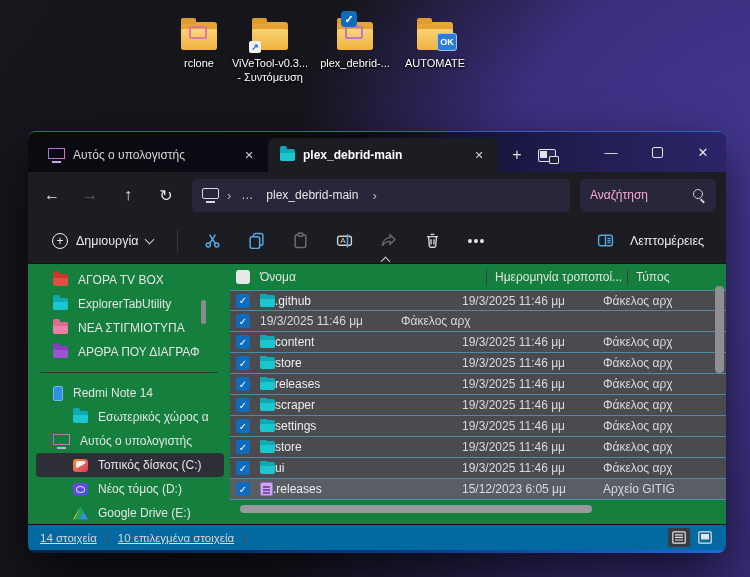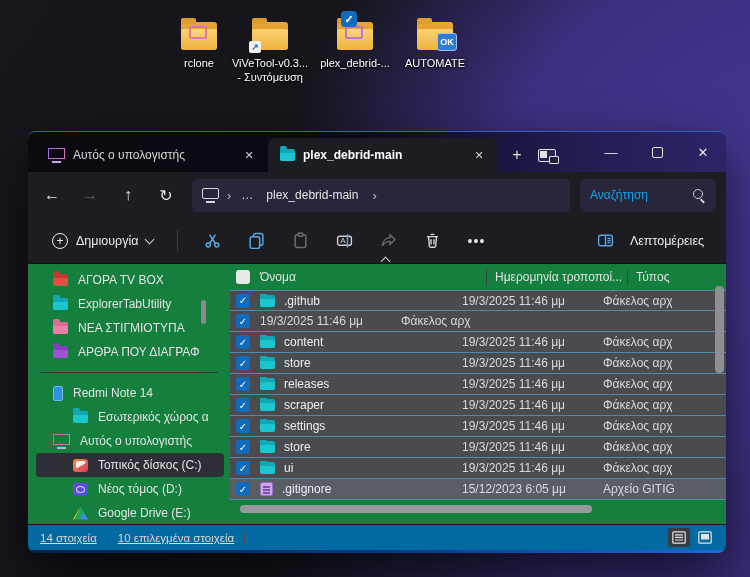--- a/index.html
+++ b/index.html
@@ -85,21 +85,21 @@
   .navbar { height:46px; flex:0 0 46px; background:#1c1c23; display:flex; align-items:center;
     padding:0 10px 0 6px; gap:2px; }
   .nav-btn { width:36px; height:32px; border-radius:5px; display:flex; align-items:center;
     justify-content:center; font-size:16px; color:#e4e4e4; }
   .nav-btn.disabled { color:#5c5c64; }
   .breadcrumb { flex:1; height:33px; margin:0 8px 0 6px; border-radius:5px; background:#28263a;
     display:flex; align-items:center; padding:0 10px; gap:4px; font-size:12px; color:#e6e6e6; }
   .crumb-sep { color:#b8b8c0; font-size:13px; padding:0 4px; }
   .crumb-dots { color:#d0d0d8; letter-spacing:1px; padding:0 2px; }
   .searchbox { width:136px; height:33px; border-radius:5px; background:#28263a; display:flex;
-    align-items:center; padding:0 10px; font-size:12px; color:#0ea5e9; }
+    align-items:center; padding:0 10px; font-size:12px; color:#f9a8d4; }
   .search-label { flex:1; }
   .mag-icon { position:relative; width:13px; height:13px; }
   .mag-icon::before { content:""; position:absolute; top:0; left:0; width:8px; height:8px;
     border:1.5px solid #cfcfd6; border-radius:50%; }
   .mag-icon::after { content:""; position:absolute; bottom:0; right:1px; width:5px; height:1.5px;
     background:#cfcfd6; transform:rotate(45deg); }
   
   .toolbar { height:46px; flex:0 0 46px; background:#1c1c23; border-bottom:1px solid #111116;
     display:flex; align-items:center; padding:0 14px; gap:4px; font-size:12.5px; }
   .tool-new { display:flex; align-items:center; gap:8px; padding:6px 10px; border-radius:5px; color:#ececec; }
@@ -142,21 +142,21 @@
   .hdr-div { width:1px; height:16px; background:#3c3c46; margin:0 8px 0 0; }
   .col-date { width:132px; overflow:hidden; white-space:nowrap; }
   .col-type { flex:1; overflow:hidden; white-space:nowrap; }
   .rows { flex:0 0 auto; }
   .frow { height:21px; display:flex; align-items:center; font-size:12px; background:#4b4b4f;
     border-bottom:1px solid rgba(80,170,215,.65); padding-left:4px; color:#eceff2; }
   .frow:first-child { border-top:1px solid rgba(80,170,215,.65); }
   .frow.cursor { background:#595e64; }
   .row-check { width:14px; height:14px; flex:0 0 14px; border-radius:3px; background:#0f6cbd;
     color:#fff; font-size:10px; display:flex; align-items:center; justify-content:center; margin:0 10px 0 2px; }
-  .cell-name { width:202px; overflow:hidden; white-space:nowrap; display:flex; align-items:center; gap:9px; }
+  .cell-name { width:202px; overflow:hidden; white-space:nowrap; display:flex; align-items:center; }
   .cell-date { width:141px; overflow:hidden; white-space:nowrap; color:#d6dade; }
   .cell-type { flex:1; overflow:hidden; white-space:nowrap; color:#d6dade; }
   .file-icon { position:relative; width:13px; height:14px; flex:0 0 13px; border-radius:2px;
     background:#cba8e8; border:1px solid #9a6fd0; }
   .file-icon::before { content:""; position:absolute; left:2px; top:3px; right:2px; height:1.5px;
     background:#7a4fb0; box-shadow:0 3px 0 #7a4fb0, 0 6px 0 #7a4fb0; }
   .vscroll { position:absolute; right:2px; top:22px; width:9px; height:230px; }
   .vthumb { position:absolute; top:0; left:0; width:9px; height:87px; border-radius:4px; background:#8f8f93; }
   .hscroll { position:relative; height:10px; margin:4px 14px 0 8px; }
   .hthumb { position:absolute; left:2px; top:1px; width:352px; height:8px; border-radius:4px; background:#99999d; }
@@ -444,21 +444,21 @@
               <span class="tfolder"></span>
               <span>ui</span>
             </span>
             <span class="cell-date">19/3/2025 11:46 μμ</span>
             <span class="cell-type">Φάκελος αρχ</span>
           </div>
           <div class="frow cursor">
             <span class="row-check">✓</span>
             <span class="cell-name">
               <span class="file-icon"></span>
-              <span>.gitignore</span>
+              <span>.releases</span>
             </span>
             <span class="cell-date">15/12/2023 6:05 μμ</span>
             <span class="cell-type">Αρχείο GITIG</span>
           </div>
         </div>
       <div class="hscroll">
         <div class="hthumb"></div>
       </div>
       <div class="vscroll">
         <div class="vthumb"></div>

